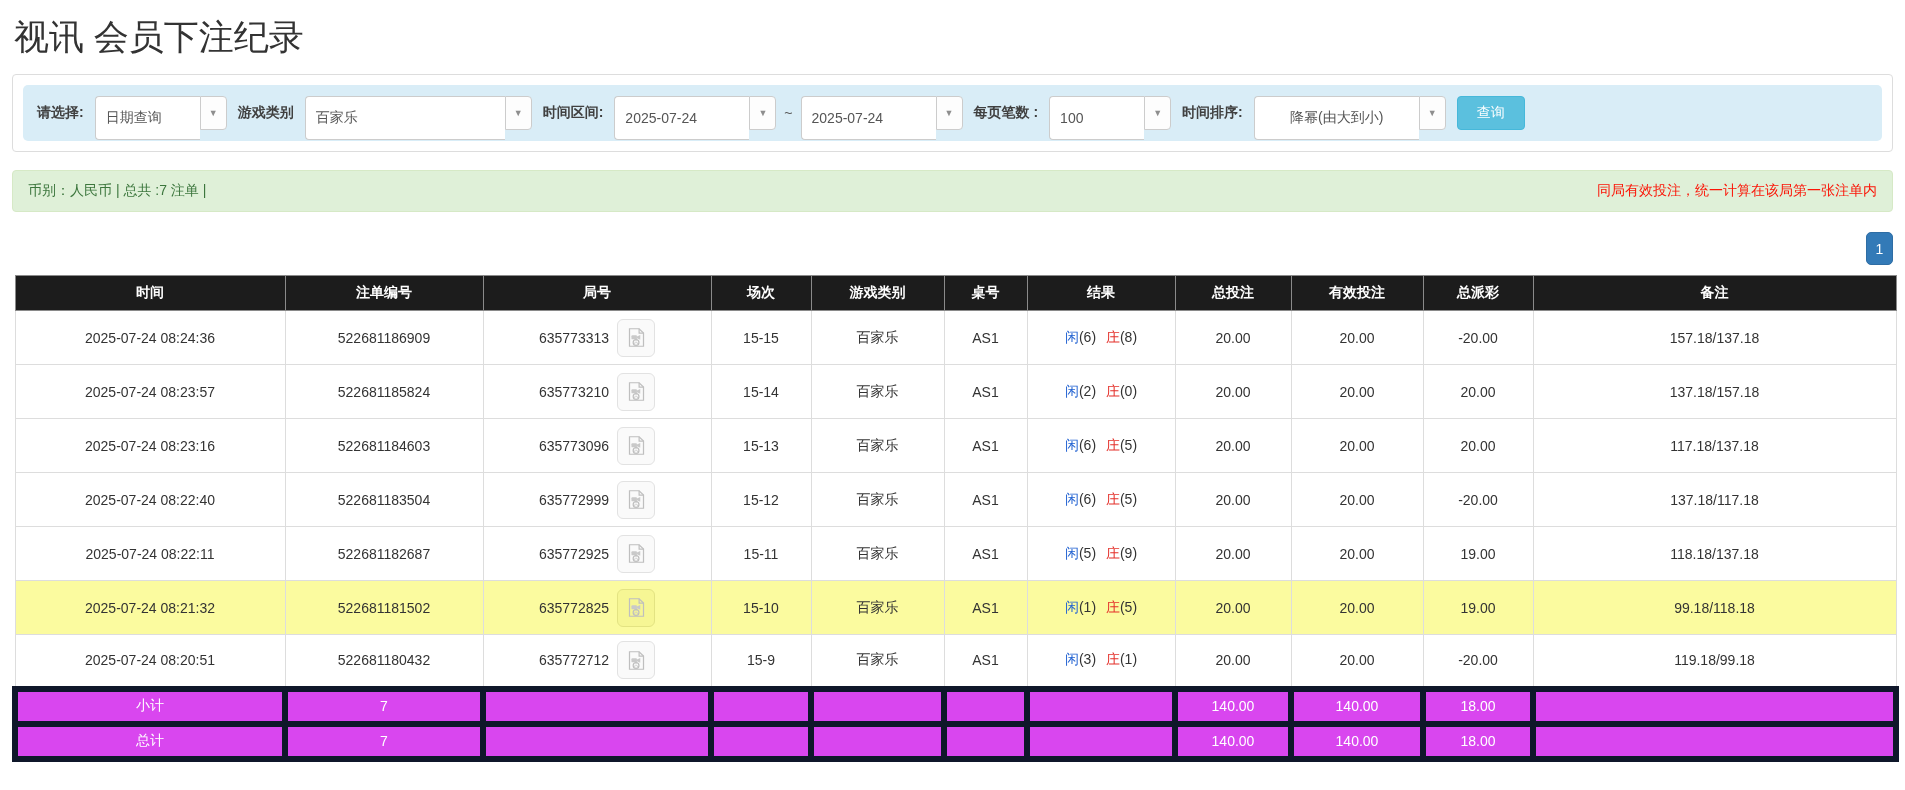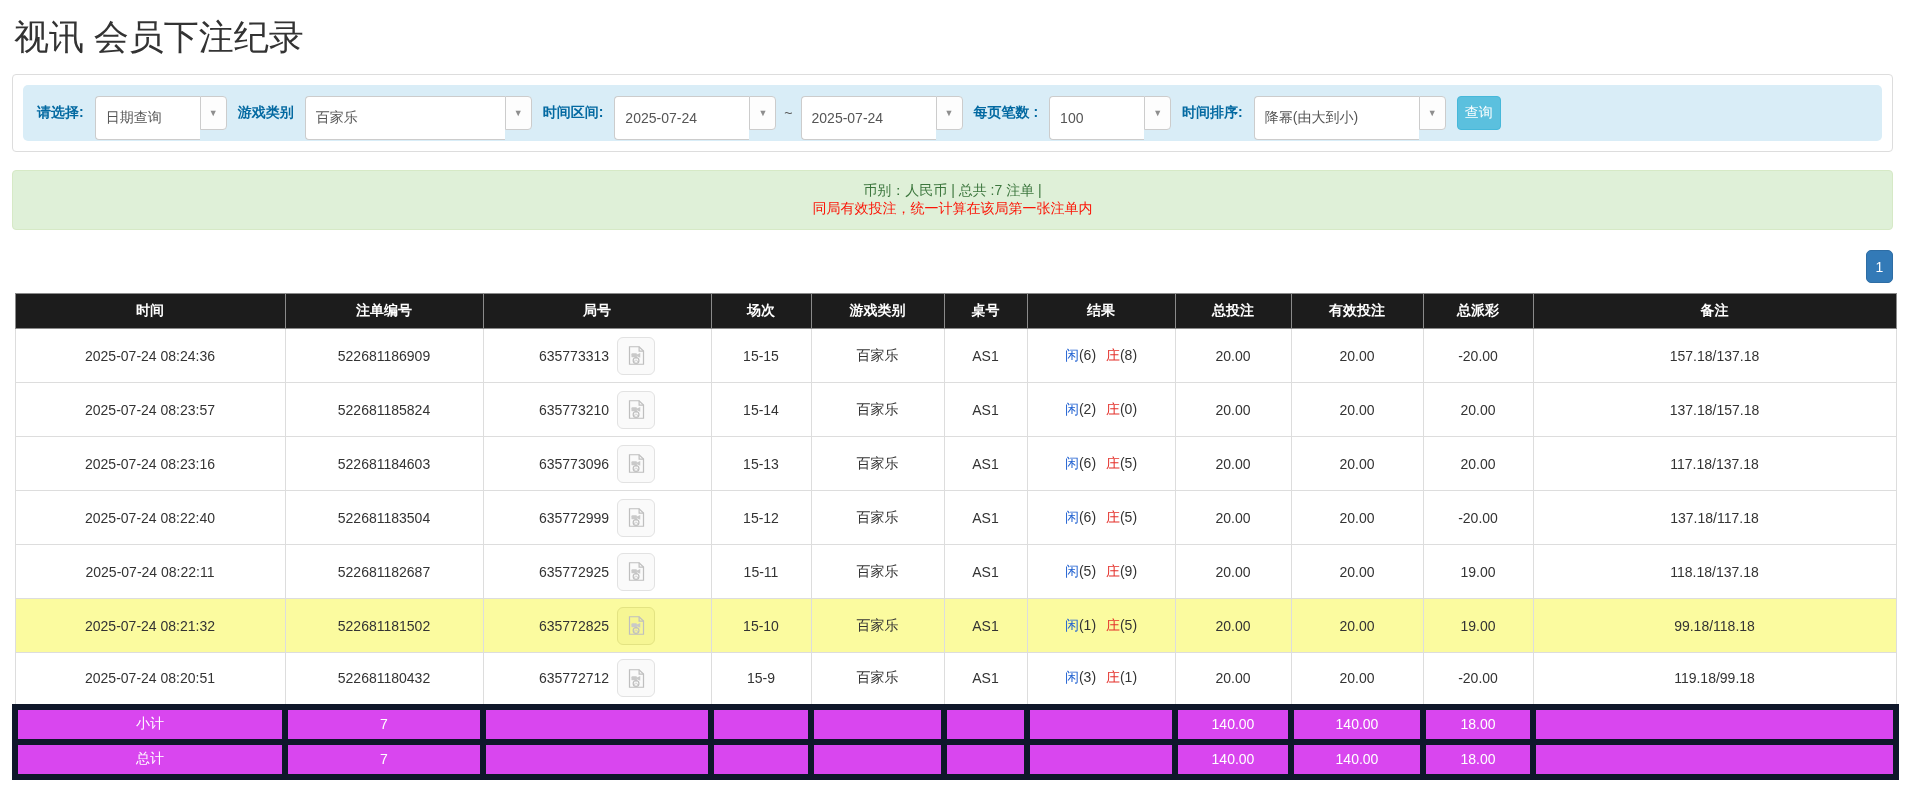--- a/index.html
+++ b/index.html
@@ -4,29 +4,29 @@
 <style>
   * { box-sizing: border-box; margin: 0; padding: 0; }
   html, body { background: #fff; }
   body { font-family: "Liberation Sans", "DejaVu Sans", sans-serif; }
   .page { position: relative; width: 1905px; height: 790px; overflow: hidden; background: #fff; padding-top: 12px; }
 
   .page-title { font-size: 35px; font-weight: 500; color: #333; margin: 2px 0 13px 14px; }
 
   .filter-panel { margin: 0 12px; border: 1px solid #ddd; border-radius: 4px; padding: 10px; background: #fff; }
   .filter-bar { background: #d9edf7; border-radius: 5px; height: 56px; display: flex; align-items: center; padding: 0 14px; gap: 11px; }
-  .flabel { font-size: 14px; font-weight: bold; color: #0369a1; white-space: nowrap; }
+  .flabel { font-size: 14px; font-weight: bold; color: #404040; white-space: nowrap; }
   .igroup { display: inline-flex; height: 34px; }
   .ivalue { height: 44px; border: 1px solid #ccc; border-right: none; border-radius: 4px 0 0 4px; background: #fff; padding: 0 10px; font-size: 14px; color: #555; font-family: inherit; outline: none; }
   .caret-btn { width: 27px; height: 34px; border: 1px solid #ccc; border-radius: 0 4px 4px 0; background: #fdfdfd; color: #8e8e8e; font-size: 9px; display: flex; align-items: center; justify-content: center; cursor: pointer; }
-  .w105 { width: 105px; } .w200 { width: 200px; } .w135 { width: 135px; } .w95 { width: 95px; } .w165 { width: 165px; }
+  .w105 { width: 105px; } .w200 { width: 200px; } .w135 { width: 135px; } .w95 { width: 95px; } .w165 { width: 165px; text-align: center; }
   .tilde { font-size: 14px; color: #555; margin: 0 -3px; }
-  .search-btn { height: 34px; padding: 0 7px; background: #5bc0de; border: 1px solid #46b8da; border-radius: 4px; color: #fff; font-size: 14px; cursor: pointer; font-family: inherit; }
-
-  .summary-bar { margin: 18px 12px 0; background: #dff0d8; border: 1px solid #d6e9c6; border-radius: 4px; padding: 11px 15px; display: flex; align-items: center; justify-content: space-between; flex-direction: column; }
+  .search-btn { height: 34px; padding: 0 19px; background: #5bc0de; border: 1px solid #46b8da; border-radius: 4px; color: #fff; font-size: 14px; cursor: pointer; font-family: inherit; }
+
+  .summary-bar { margin: 18px 12px 0; background: #dff0d8; border: 1px solid #d6e9c6; border-radius: 4px; padding: 11px 15px; display: flex; align-items: center; justify-content: space-between; }
   .summary-left { font-size: 14px; color: #3c763d; }
   .summary-note { font-size: 14px; color: #fb1507; }
 
   .pager-row { margin: 20px 12px 0; display: flex; justify-content: flex-end; }
   .pager-row.bottom { margin-top: 32px; margin-right: 7px; }
   .page-btn { width: 27px; height: 33px; background: #337ab7; border: 1px solid #2e6da4; border-radius: 5px; color: #fff; font-size: 14px; display: flex; align-items: center; justify-content: center; cursor: pointer; }
 
   table.bet-table { margin: 10px 12px 0; width: 1881px; border-collapse: collapse; table-layout: fixed; font-size: 14px; }
   .bet-table th { background: #1c1c1c; color: #fff; font-weight: bold; height: 35px; border: 1px solid #8a8a8a; text-align: center; }
   .bet-table td { height: 54px; border: 1px solid #ddd; text-align: center; color: #333; background: #fff; }

